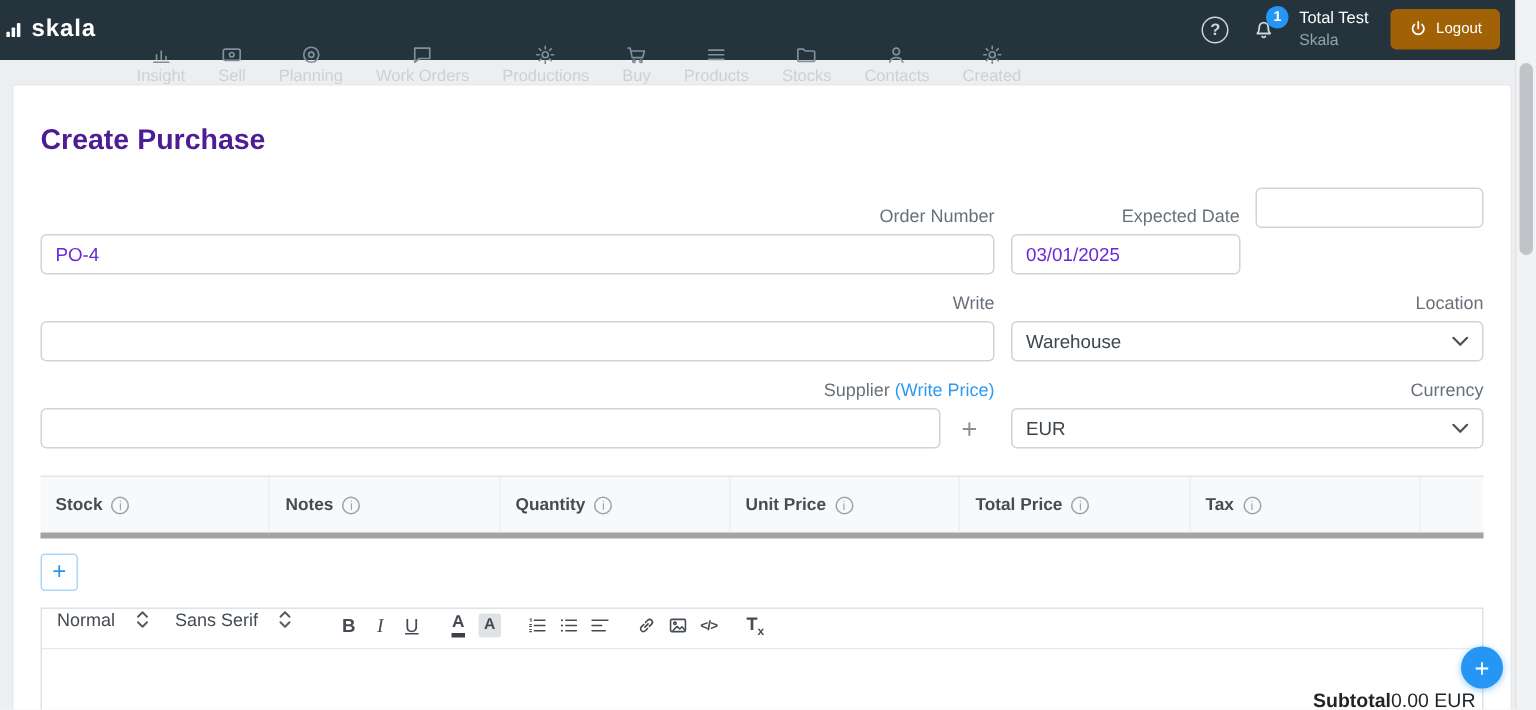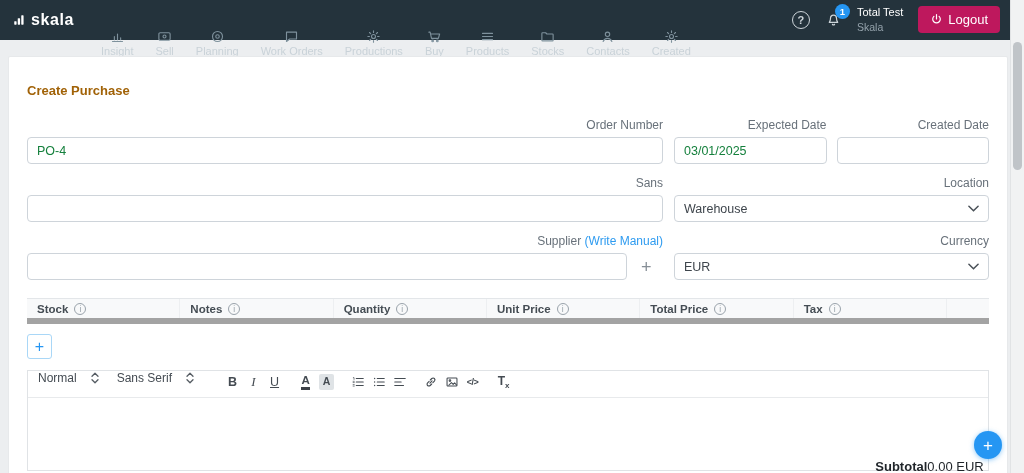--- a/index.html
+++ b/index.html
@@ -1,66 +1,66 @@
 <!DOCTYPE html>
 <html><head>
 <meta charset="utf-8">
 <style>
   * { margin:0; padding:0; box-sizing:border-box; }
   html,body { width:1024px; height:473px; overflow:hidden; background:#eceef0;
     font-family:"Liberation Sans", sans-serif; position:relative; }
 
   
   .navbar { height:40px; background:#24333c; display:flex; align-items:center;
-    padding-left:12px; position:relative; }
+    padding-left:2px; position:relative; }
   .logo { display:flex; align-items:center; gap:4px; color:#fff; cursor:pointer; }
   .logo-text { font-weight:700; font-size:16px; letter-spacing:.6px; color:#fff; }
   .nav-items { display:flex; margin-left:16px; height:100%;margin-top:46px; }
   .nav-item { display:flex; flex-direction:column; align-items:center; justify-content:center;
     padding:0 11px; gap:2px; cursor:pointer; }
   .nav-item .nico { color:#7e919c; height:14px; display:flex; align-items:center; }
   .nav-item .nlabel { color:#c9d2d8; font-size:11px; white-space:nowrap; }
   .nav-right { margin-left:auto; display:flex; align-items:center; gap:15px; padding-right:24px; }
   .help-circle { width:18px; height:18px; border:1.5px solid #cdd5da; border-radius:50%;
     color:#cdd5da; font-size:11px; font-weight:700; display:flex; align-items:center;
     justify-content:center; cursor:pointer; }
   .bell-wrap { position:relative; cursor:pointer; color:#cdd5da; }
   .badge { position:absolute; top:-7px; right:-8px; min-width:15px; height:15px; padding:0 3px;
     background:#2596f3; border-radius:50%; color:#fff; font-size:9.5px; display:flex;
     align-items:center; justify-content:center; font-weight:700; }
   .user { color:#fff; font-size:11px; line-height:1.35; cursor:pointer; }
   .user .org { color:#94a2ab; font-size:10.5px; }
-  .logout-btn { background:#be185d; color:#fff; border:none; border-radius:4px; height:27px;
-    padding:0 12px; font-size:13px; display:flex; align-items:center; gap:5px; cursor:pointer; }
+  .logout-btn { background:#a16207; color:#fff; border:none; border-radius:4px; height:27px;
+    padding:0 12px; font-size:10px; display:flex; align-items:center; gap:5px; cursor:pointer; }
 
   
   .card { position:absolute; top:56px; left:8px; width:1000px; height:600px; background:#fff;
     border:1px solid #e7e9eb; border-radius:2px; padding:18px 10px 0; }
-  .page-title { font-size:13px; font-weight:700; color:#a16207; margin:8px 8px 8px 8px; }
+  .page-title { font-size:19px; font-weight:700; color:#4c1d95; margin:8px 8px 20px 8px; }
   .frow { display:flex; margin:0 8px; }
   .col-l { width:636px; margin-right:11px; }
   .col-r { flex:1; display:flex; gap:10px; }
   .col-r > .fcol { flex:1; }
   .flabel { font-size:12px; color:#68717a; margin:12px 0 5px;text-align:right; }
   .flabel .link { color:#2e9bf0; cursor:pointer; }
   .finput { height:27px; border:1px solid #ced4da; border-radius:4px; width:100%;
-    padding:0 9px; font-size:12.5px; color:#15803d; background:#fff; outline:none;
+    padding:0 9px; font-size:12.5px; color:#6d28d9; background:#fff; outline:none;
     font-family:"Liberation Sans", sans-serif; }
   .fselect { height:27px; border:1px solid #ced4da; border-radius:4px; width:100%;
     padding:4px 9px; font-size:12.5px; color:#3e454c; background:#fff; display:flex;
     align-items:center; justify-content:space-between; cursor:pointer; }
   .fselect .chev { color:#495057; display:flex; }
   .supplier-line { display:flex; align-items:center; }
   .supplier-line .finput { width:600px; }
   .plus-ghost { border:none; background:none; color:#868e96; font-size:18px; line-height:1;
     margin-left:14px; cursor:pointer; }
 
   
   .thead { display:flex; margin:18px 8px 0; background:#f8f9fa; border-top:1px solid #e3e6e9;
-    border-bottom:6px solid #a3a3a3; height:26px; }
+    border-bottom:4px solid #a3a3a3; height:42px; }
   .th { flex:1; display:flex; align-items:center; gap:6px; padding-left:10px; font-size:11.5px;
     font-weight:700; color:#454d54; border-right:1px solid #edeff1; }
   .th-empty { flex:0 0 42px; border-right:none; }
   .info-i { width:12px; height:12px; border:1px solid #9aa3ab; border-radius:50%;
     color:#9aa3ab; font-size:8.5px; font-weight:400; display:flex; align-items:center;
     justify-content:center; cursor:pointer; }
   .add-row-btn { margin:10px 0 0 8px; width:25px; height:25px; border:1px solid #a9d7f7;
     background:#fff; color:#2596f3; border-radius:3px; font-size:16px; line-height:1; cursor:pointer; }
 
   
@@ -239,30 +239,29 @@
     <div class="col-l">
       <div class="flabel">Order Number</div>
       <input class="finput" value="PO-4" style="">
     </div>
     <div class="col-r">
       <div class="fcol">
         <div class="flabel">Expected Date</div>
         <input class="finput" value="03/01/2025" style="">
       </div>
       <div class="fcol">
-        <div class="flabel">Created Date</div>
         <input class="finput" value="" style="">
       </div>
     </div>
   </div>
 
   
   <div class="frow">
     <div class="col-l">
-      <div class="flabel">Sans</div>
+      <div class="flabel">Write</div>
       <input class="finput" value="" style="">
     </div>
     <div class="col-r">
       <div class="fcol">
         <div class="flabel">Location</div>
         <div class="fselect">
           <span>Warehouse</span>
           <span class="chev">
               <svg width="11" height="7" viewBox="0 0 12 7" fill="none" stroke="currentColor" stroke-width="1.6" stroke-linecap="round">
                 <path d="M1 1l5 5 5-5"></path>
@@ -271,21 +270,21 @@
         </div>
       </div>
     </div>
   </div>
 
   
   <div class="frow">
     <div class="col-l">
       <div class="flabel">
         <span>Supplier</span>
-        <span class="link">(Write Manual)</span>
+        <span class="link">(Write Price)</span>
       </div>
       <div class="supplier-line">
         <input class="finput" value="" style="">
         <button class="plus-ghost">+</button>
       </div>
     </div>
     <div class="col-r">
       <div class="fcol">
         <div class="flabel">Currency</div>
         <div class="fselect">

